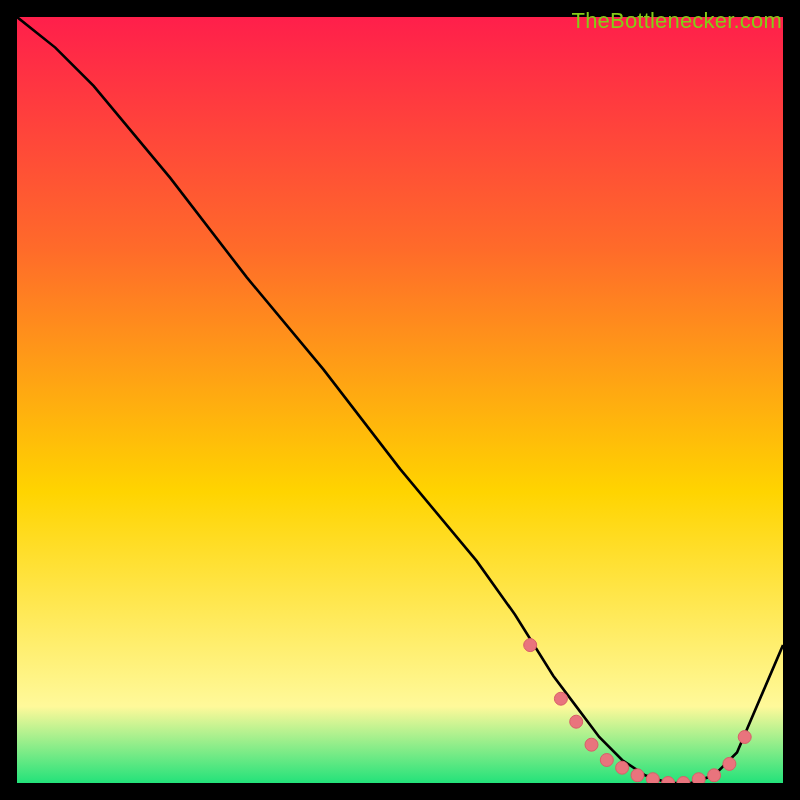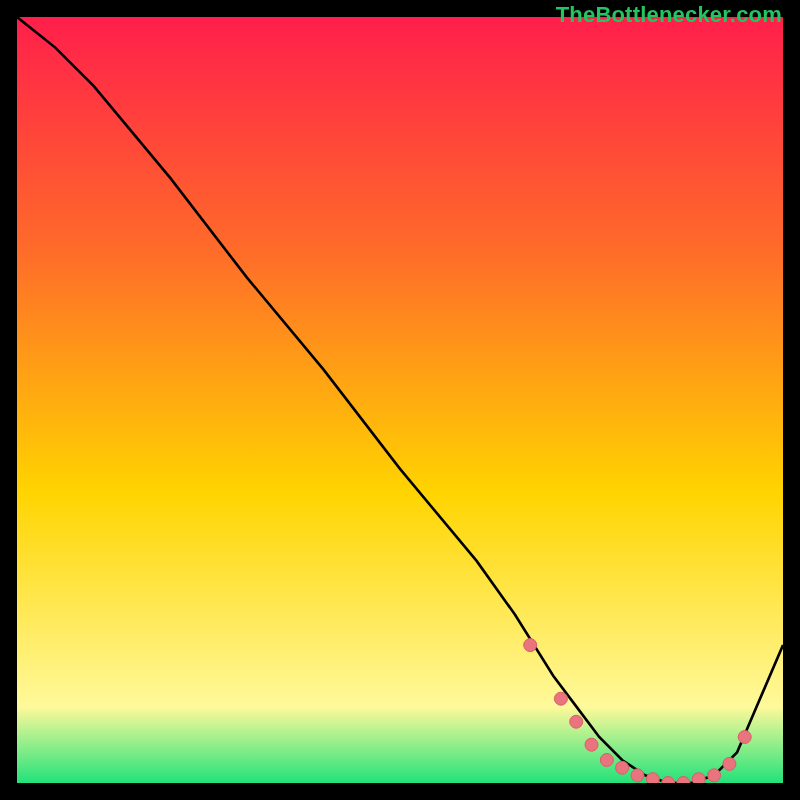--- a/index.html
+++ b/index.html
@@ -25,25 +25,25 @@
     height: 766px;
     overflow: hidden;
   }
   .plot svg {
     display: block;
     width: 766px;
     height: 766px;
   }
   .watermark {
     position: absolute;
-    top: 2px;
+    top: 8px;
     right: 18px;
-    color: #22c55e;
+    color: #84cc16;
     font-size: 22px;
-    font-weight: 700;
+    font-weight: 400;
     letter-spacing: 0.2px;
     user-select: none;
   }
 </style>
 </head>
 <body>
 
 <div class="stage">
 
   <div class="plot">

